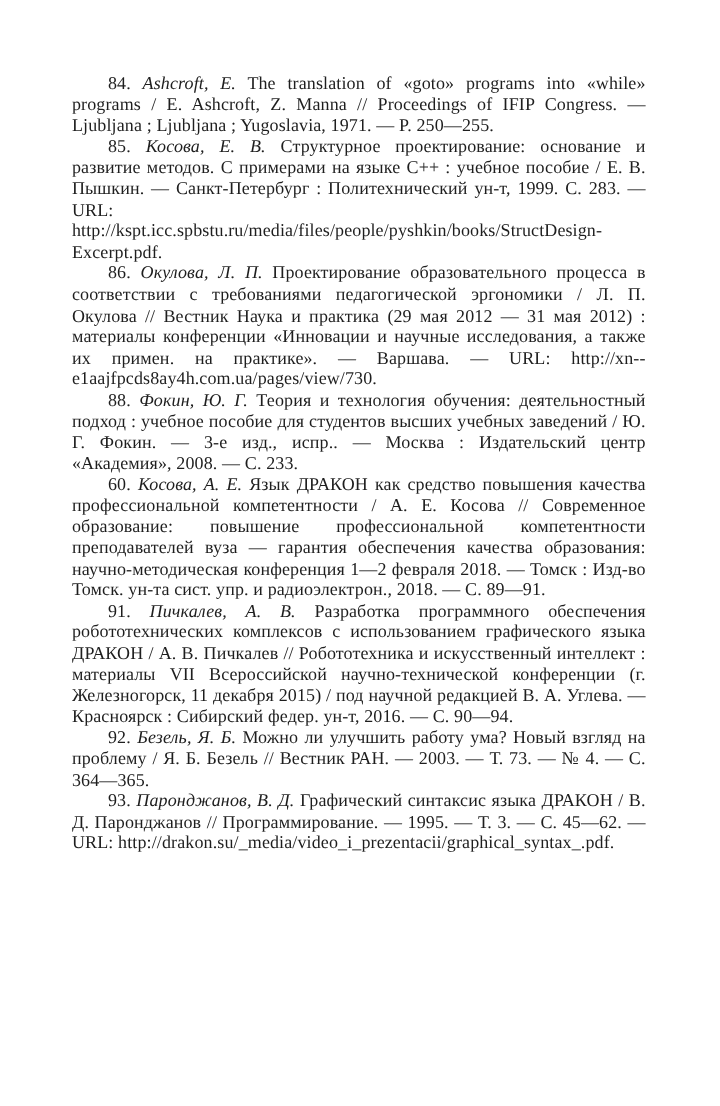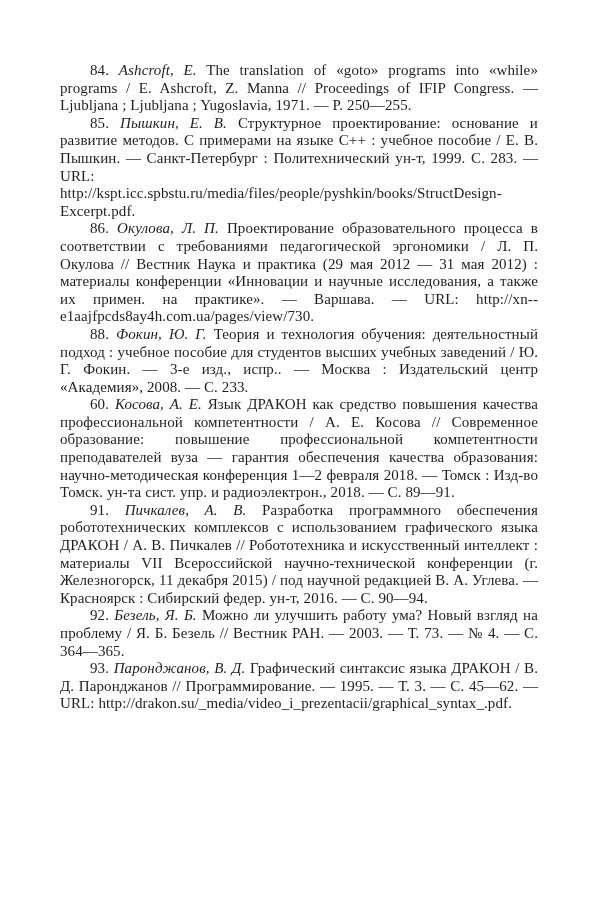--- a/index.html
+++ b/index.html
@@ -58,21 +58,21 @@
   <div class="content">
 
     <p class="ref">
       <span class="ref-number">84.</span>
       <span class="ref-author">Ashcroft, E.</span>
       <span class="ref-text">The translation of «goto» programs into «while» programs / E. Ashcroft, Z. Manna // Proceedings of IFIP Congress. — Ljubljana ; Ljubljana ; Yugoslavia, 1971. — P. 250—255.</span>
     </p>
 
     <p class="ref">
       <span class="ref-number">85.</span>
-      <span class="ref-author">Пышкин, Е. В.</span>
+      <span class="ref-author">Косова, Е. В.</span>
       <span class="ref-text">Структурное проектирование: основание и развитие методов. С примерами на языке C++ : учебное пособие / Е. В. Пышкин. — Санкт-Петербург : Политехнический ун-т, 1999. С. 283. — URL: http://kspt.icc.spbstu.ru/media/files/people/pyshkin/books/StructDesign-Excerpt.pdf.</span>
     </p>
 
     <p class="ref">
       <span class="ref-number">86.</span>
       <span class="ref-author">Окулова, Л. П.</span>
       <span class="ref-text">Проектирование образовательного процесса в соответствии с требованиями педагогической эргономики / Л. П. Окулова // Вестник Наука и практика (29 мая 2012 — 31 мая 2012) : материалы конференции «Инновации и научные исследования, а также их примен. на практике». — Варшава. — URL: http://xn--e1aajfpcds8ay4h.com.ua/pages/view/730.</span>
     </p>
 
 

